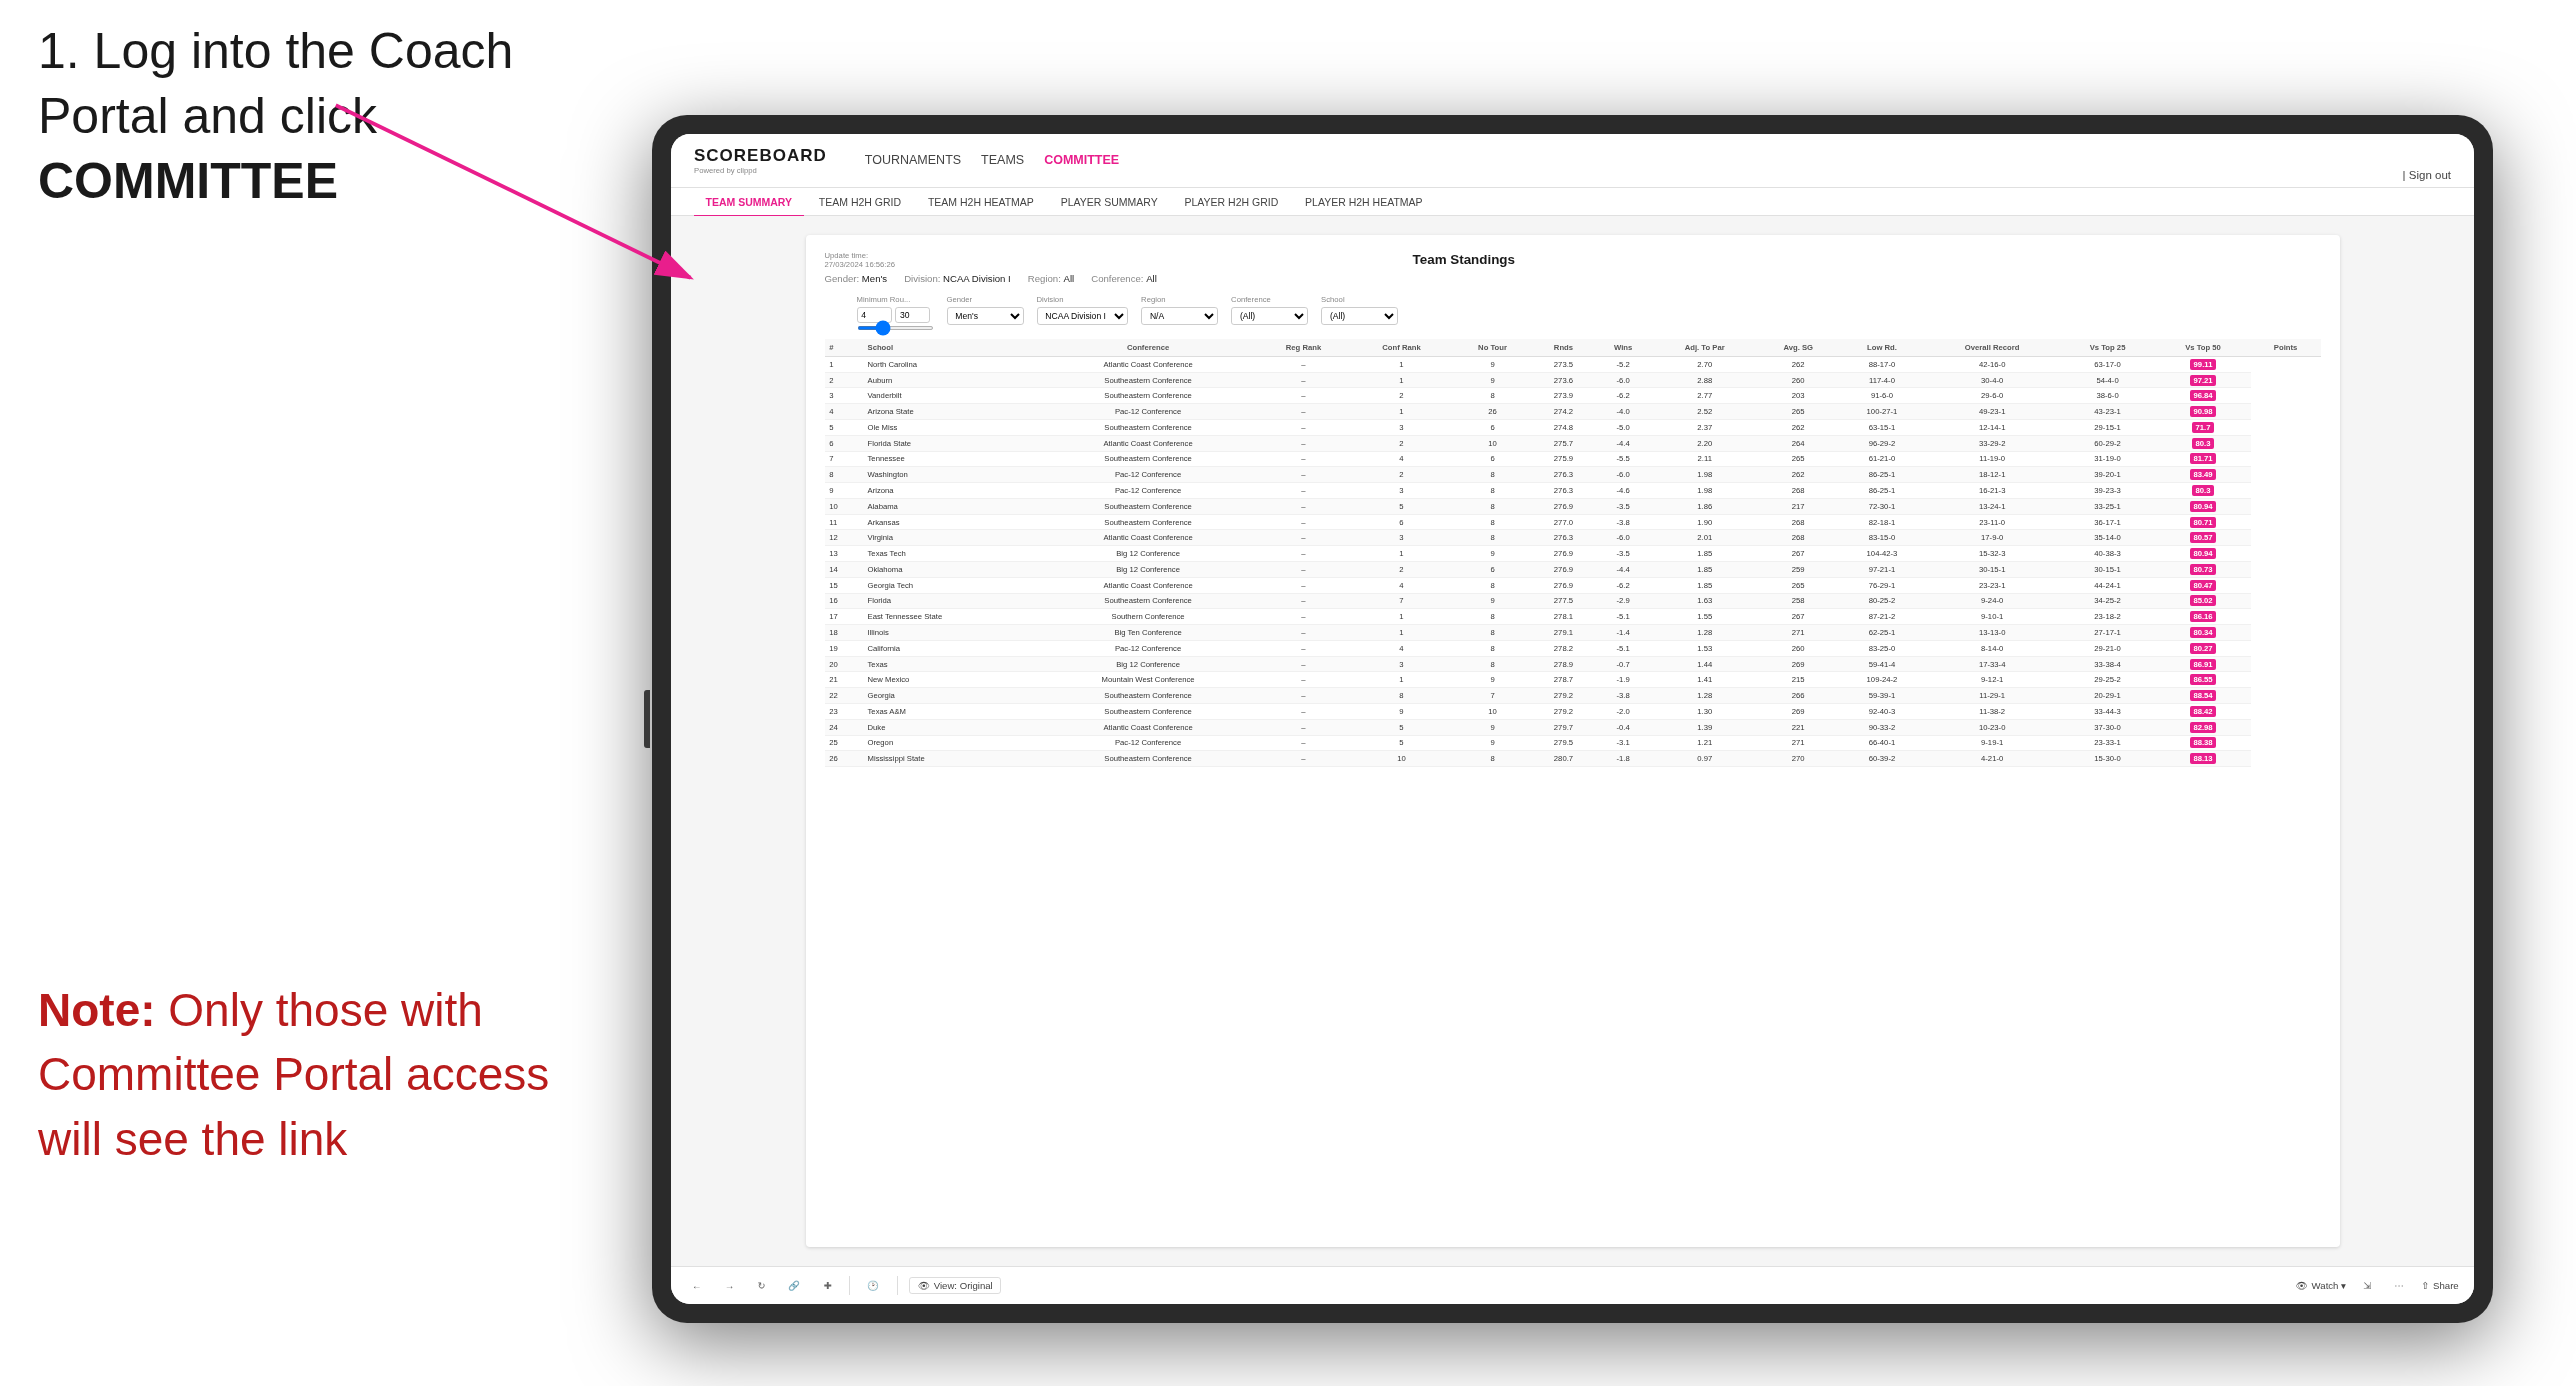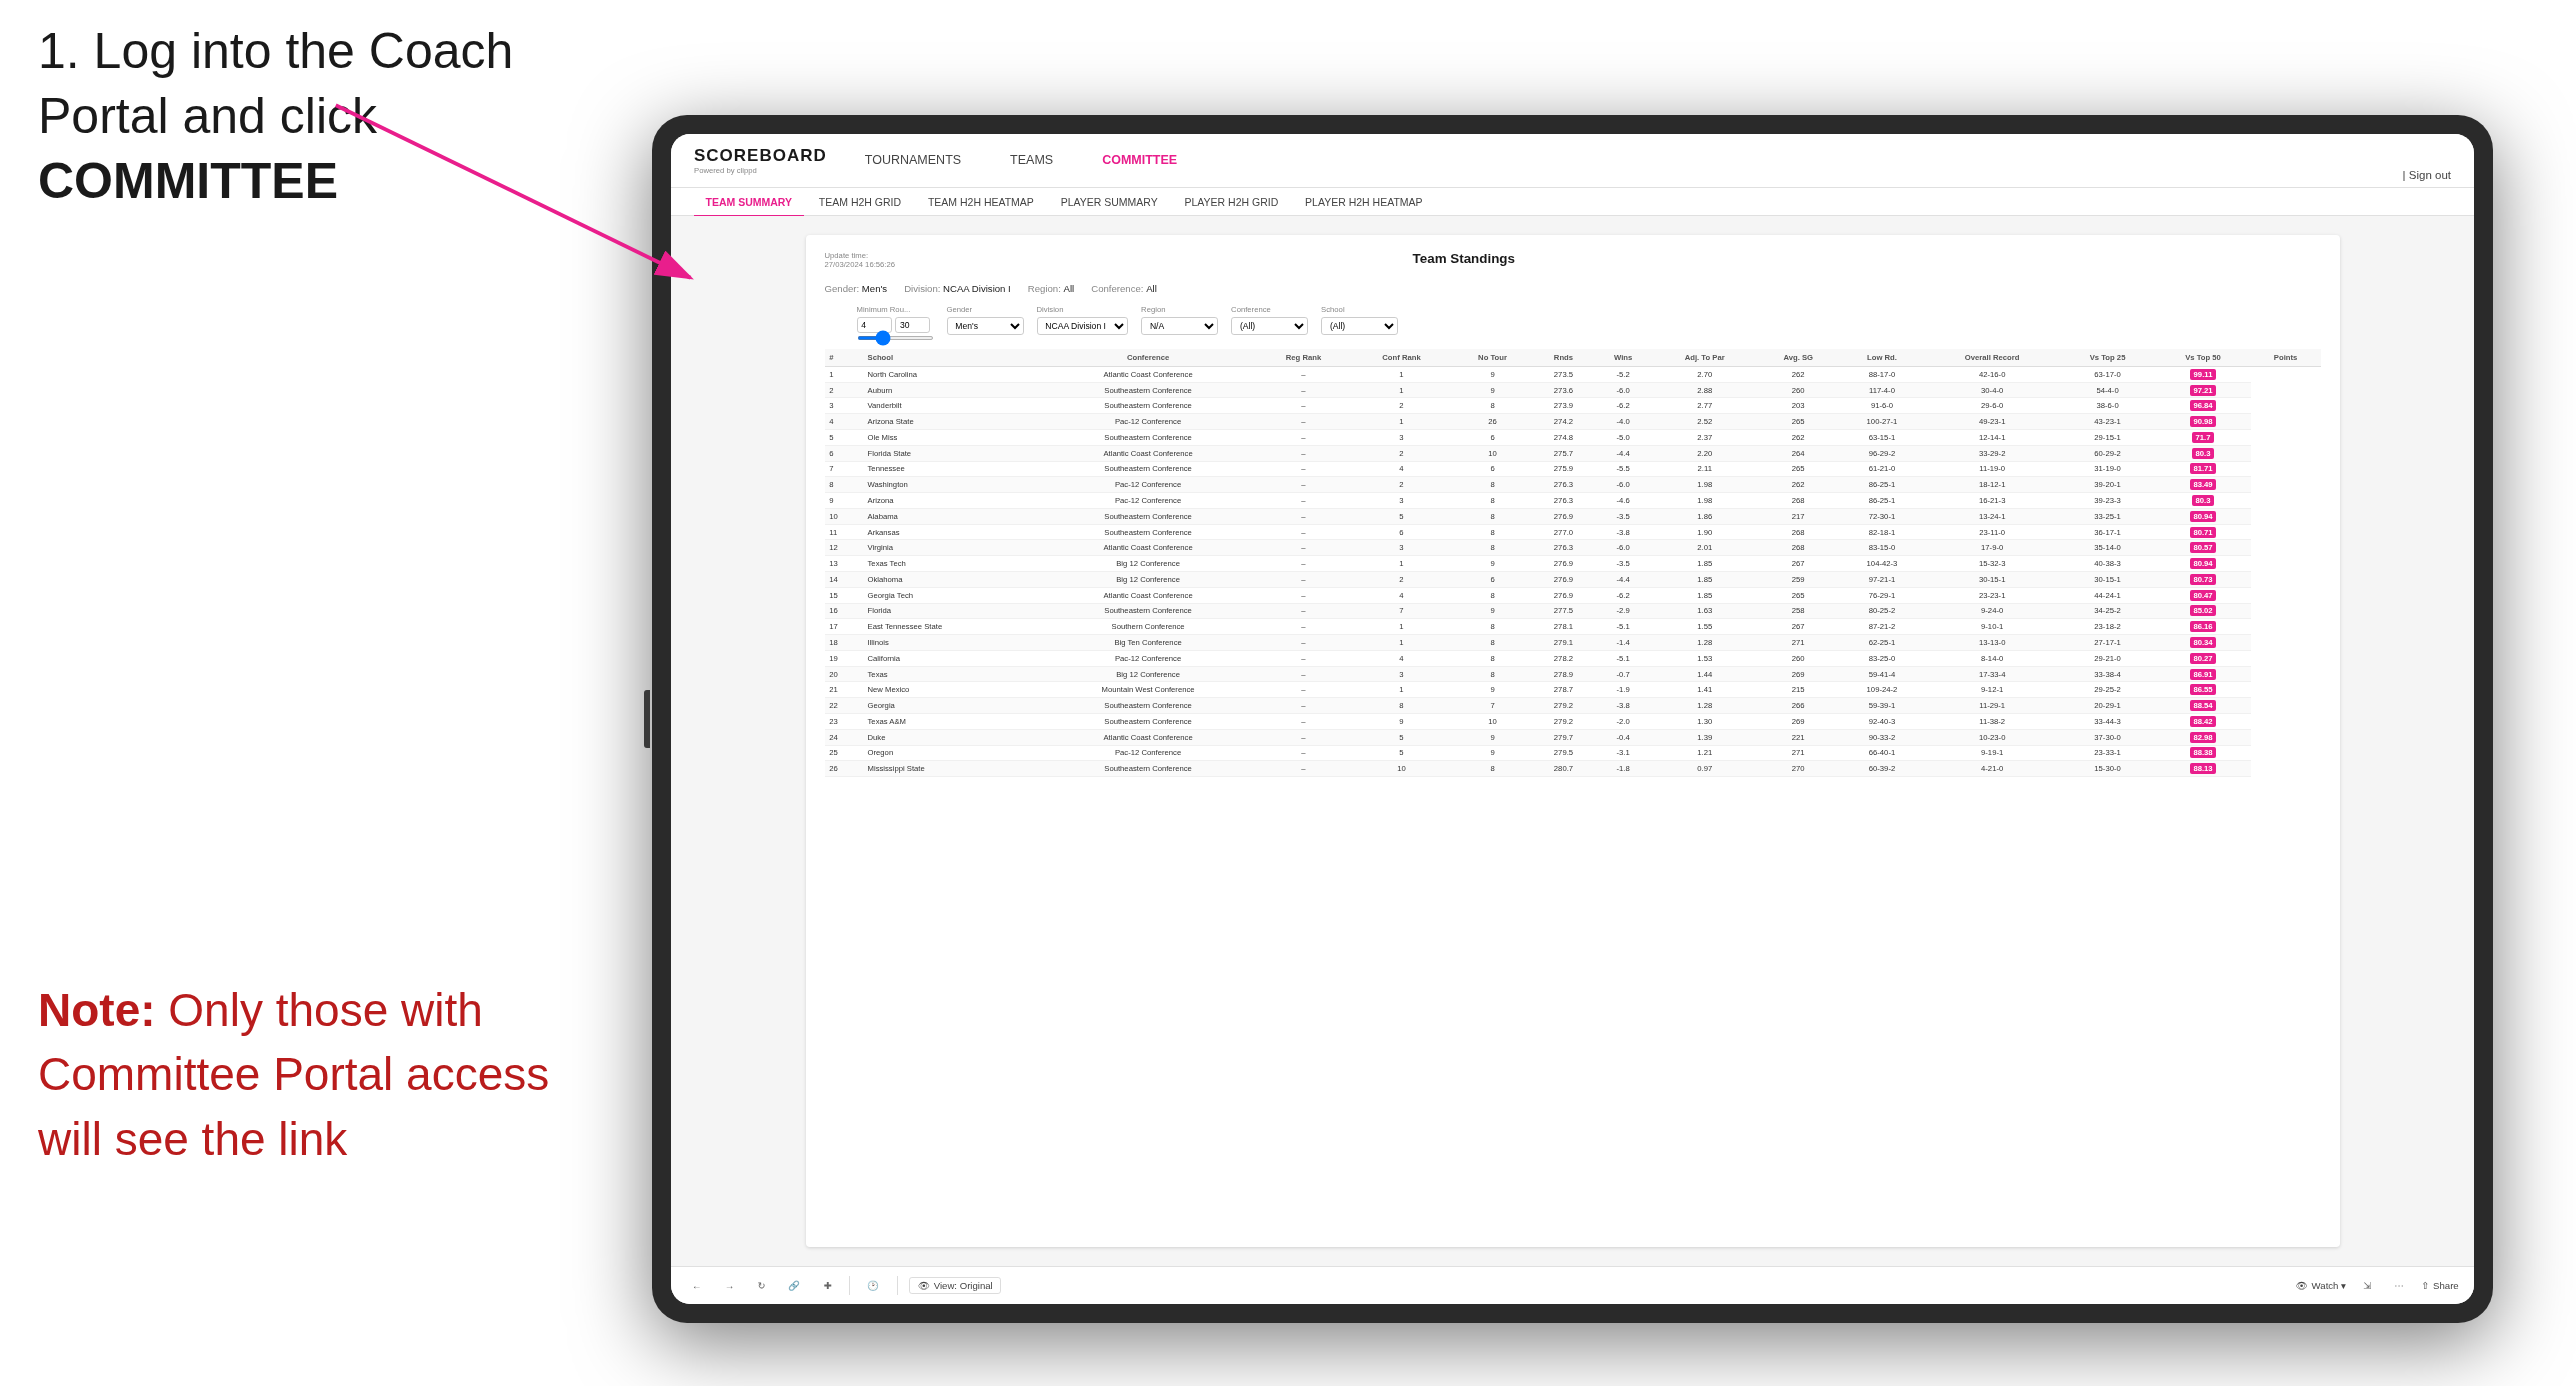--- a/index.html
+++ b/index.html
@@ -93,21 +93,21 @@
       text-align: center;
     }
 
     .logo-sub {
       font-size: 7.7px;
       color: #888;
     }
 
     .nav-items {
       display: flex;
-      gap: 49px;
+      gap: 20px;
       flex: 1;
     }
 
     .nav-item {
       font-size: 12.5px;
       color: #444;
       padding: 3.8px 0;
       cursor: pointer;
       border-bottom: 1.9px solid transparent;
     }
@@ -386,21 +386,21 @@
       <span class="sub-tab">TEAM H2H GRID</span>
       <span class="sub-tab">TEAM H2H HEATMAP</span>
       <span class="sub-tab">PLAYER SUMMARY</span>
       <span class="sub-tab">PLAYER H2H GRID</span>
       <span class="sub-tab">PLAYER H2H HEATMAP</span>
     </div>
 
     <div class="main-content">
       <div class="content-card">
 
-        <div style="display:flex;justify-content:space-between;align-items:flex-start;margin-bottom:14px;">
+        <div style="display:flex;justify-content:space-between;align-items:center;margin-bottom:4px;">
           <div>
             <div style="font-size:7.7px;color:#888;">Update time:</div>
             <div style="font-size:7.7px;color:#888;">27/03/2024 16:56:26</div>
           </div>
           <div style="font-size:13.4px;font-weight:700;color:#1a1a1a;margin-right:288px;">Team Standings</div>
           <div></div>
         </div>
 
         <div class="filters-row">
           <span>

